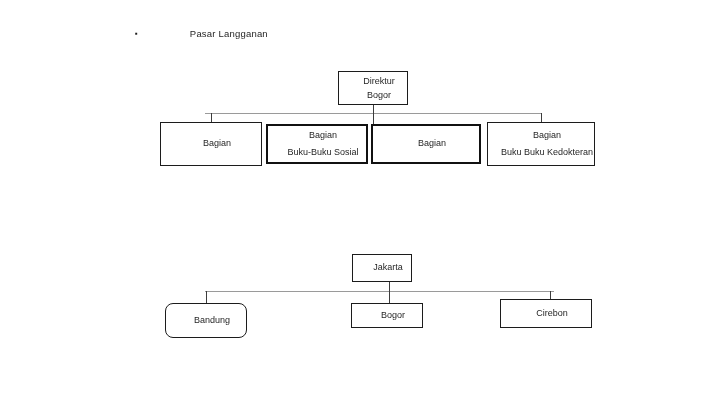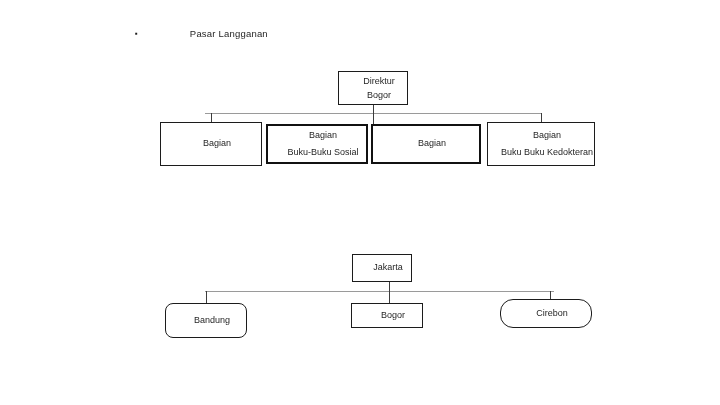--- a/index.html
+++ b/index.html
@@ -73,15 +73,15 @@
 <div class="vline" style="left:206px;top:291px;height:12px;"></div>
 <div class="vline" style="left:389px;top:291px;height:12px;"></div>
 <div class="vline" style="left:550px;top:291px;height:8px;"></div>
 
 <div class="obox" style="left:165px;top:303px;width:82px;height:35px;border-radius:8px;">
   <span>Bandung</span>
 </div>
 <div class="obox" style="left:351px;top:303px;width:72px;height:25px;">
   <span>Bogor</span>
 </div>
-<div class="obox" style="left:500px;top:299px;width:92px;height:29px;border-radius:13px;">
+<div class="obox" style="left:500px;top:299px;width:92px;height:29px;">
   <span>Cirebon</span>
 </div>
 
 </body></html>

